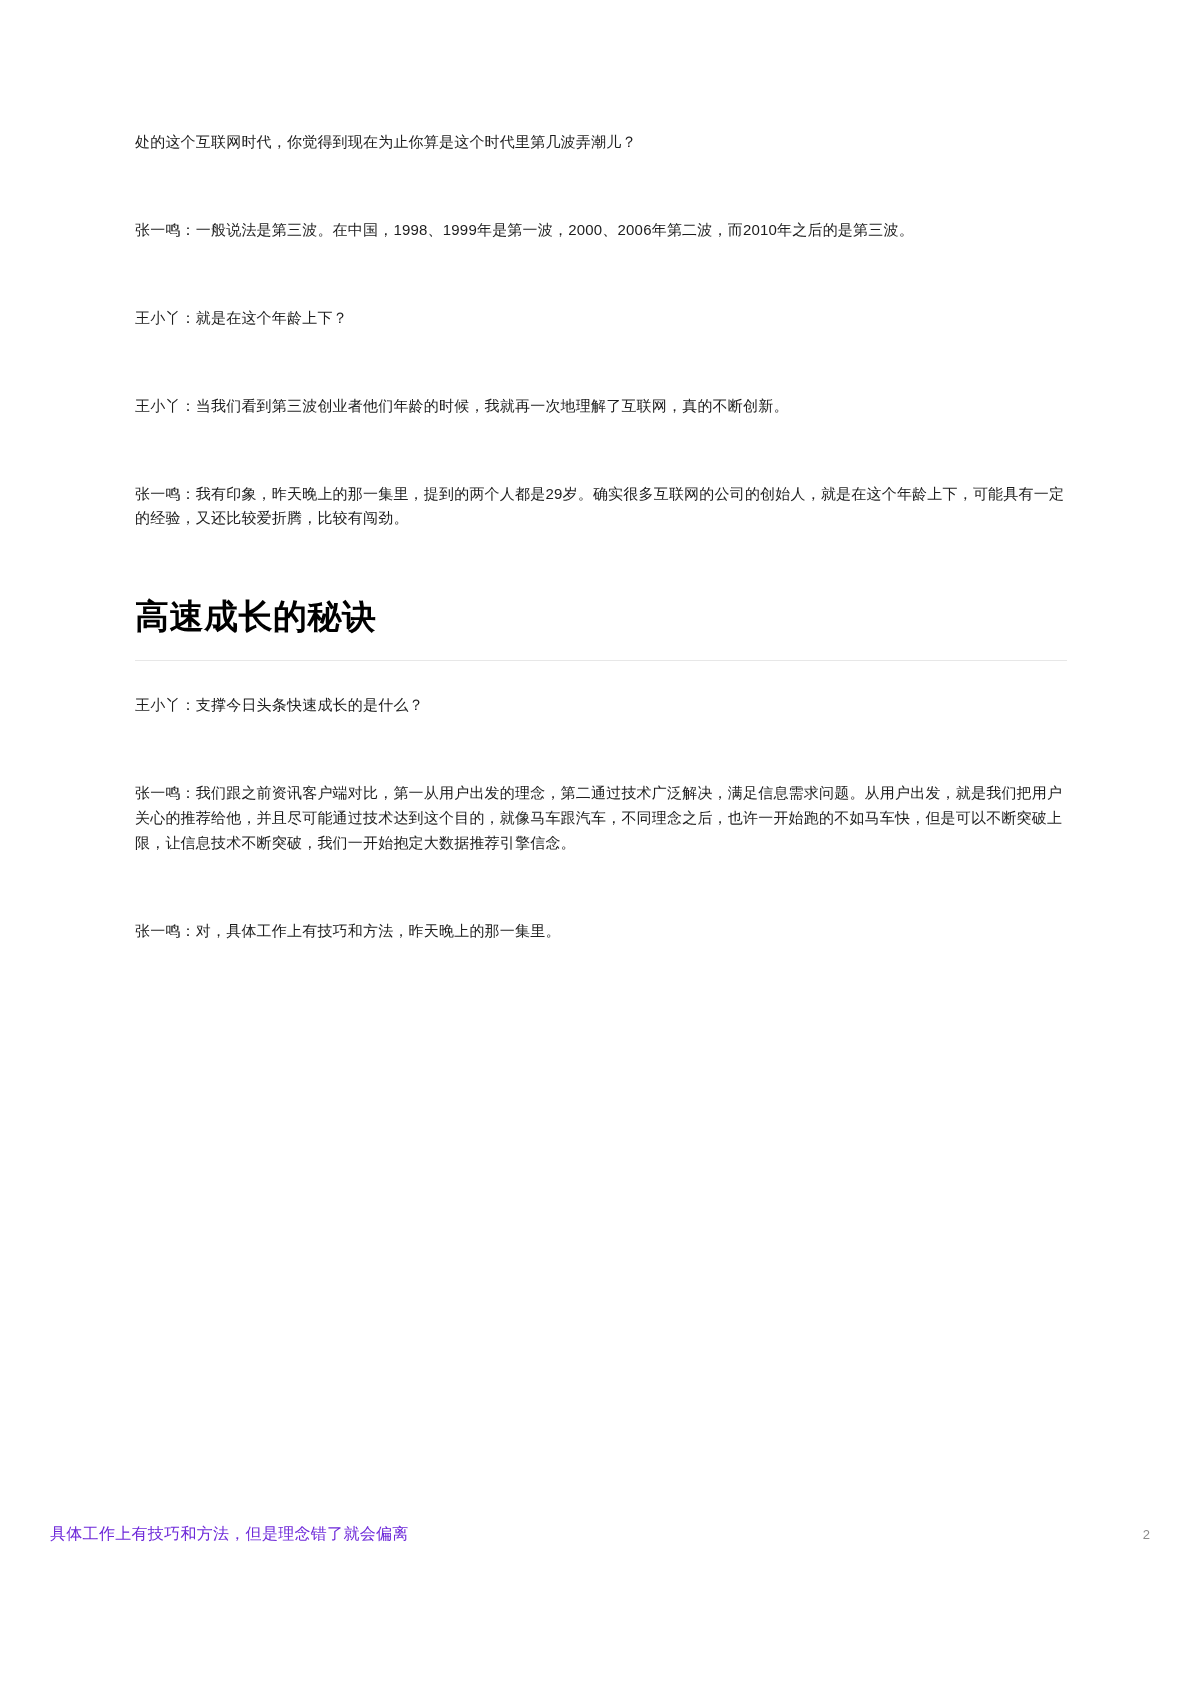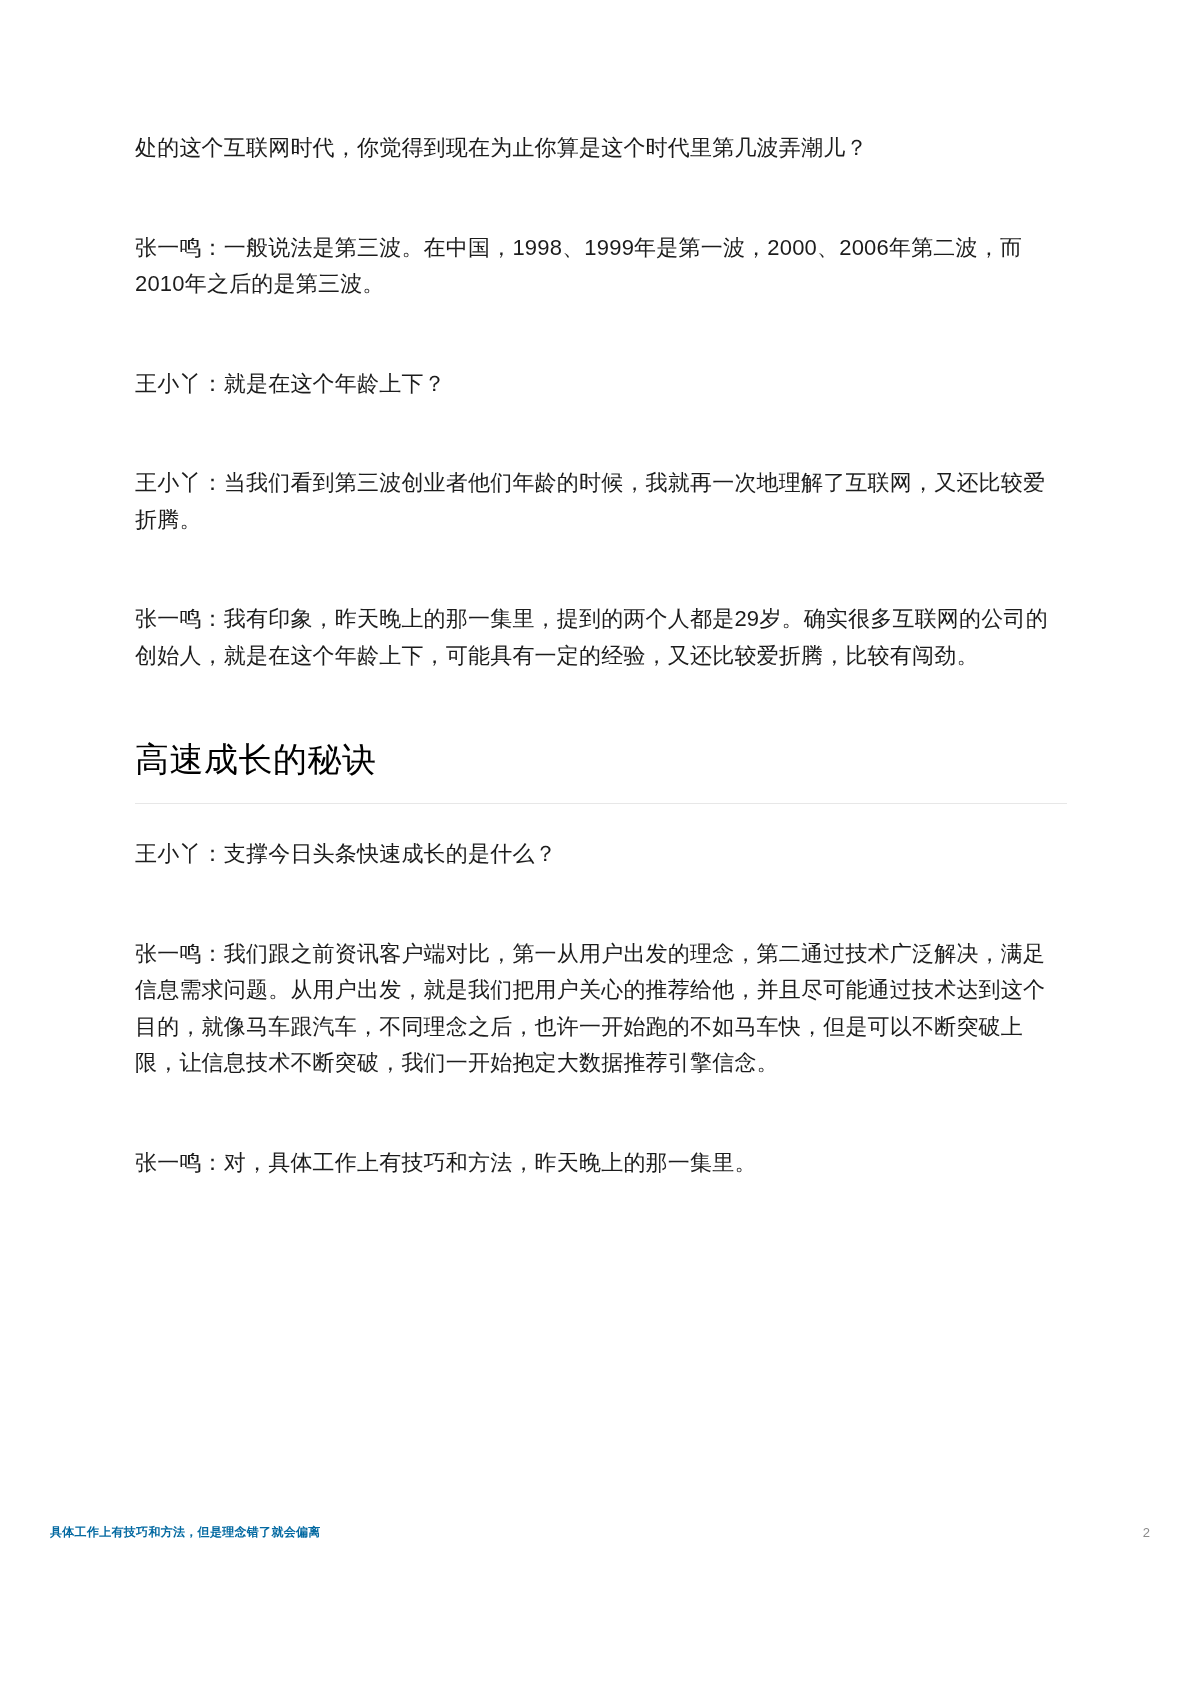--- a/index.html
+++ b/index.html
@@ -19,31 +19,31 @@
     margin: 0 auto;
     background: #ffffff;
     overflow: hidden;
   }
 
   .content {
     padding: 130px 133px 0 135px;
   }
 
   .para {
-    font-size: 22px;
+    font-size: 15px;
     line-height: 1.66;
     color: #1c1c1c;
     margin-bottom: 63px;
     letter-spacing: 0.2px;
     text-align: left;
   }
 
   .section-heading {
     font-size: 34px;
-    font-weight: 400;
+    font-weight: 700;
     color: #000000;
     margin-top: 36px;
     margin-bottom: 20px;
     letter-spacing: 0.5px;
   }
 
   .section-divider {
     border: none;
     border-top: 1px solid #e7e7e7;
     height: 0;
@@ -54,23 +54,23 @@
     position: absolute;
     left: 50px;
     right: 50px;
     top: 1524px;
     display: flex;
     justify-content: space-between;
     align-items: center;
   }
 
   .footer-title {
-    font-size: 12px;
-    font-weight: 700;
-    color: #0369a1;
+    font-size: 16px;
+    font-weight: 400;
+    color: #6d28d9;
     letter-spacing: 0.3px;
   }
 
   .footer-page-number {
     font-size: 13px;
     color: #8a8a8a;
   }
 </style>
 </head>
 <body>
@@ -78,21 +78,21 @@
 <div class="page">
   <div class="content">
 
     <p class="para">处的这个互联网时代，你觉得到现在为止你算是这个时代里第几波弄潮儿？</p>
 
     <p class="para">张一鸣：一般说法是第三波。在中国，1998、1999年是第一波，2000、2006年第二波，而2010年之后的是第三波。</p>
 
     <p class="para">王小丫：就是在这个年龄上下？</p>
 
 
-    <p class="para">王小丫：当我们看到第三波创业者他们年龄的时候，我就再一次地理解了互联网，又还比较爱折腾。</p>
+    <p class="para">王小丫：当我们看到第三波创业者他们年龄的时候，我就再一次地理解了互联网，真的不断创新。</p>
 
     <p class="para">张一鸣：我有印象，昨天晚上的那一集里，提到的两个人都是29岁。确实很多互联网的公司的创始人，就是在这个年龄上下，可能具有一定的经验，又还比较爱折腾，比较有闯劲。</p>
 
     <h1 class="section-heading">高速成长的秘诀</h1>
 
     <hr class="section-divider">
 
     <p class="para">王小丫：支撑今日头条快速成长的是什么？</p>
 
     <p class="para">张一鸣：我们跟之前资讯客户端对比，第一从用户出发的理念，第二通过技术广泛解决，满足信息需求问题。从用户出发，就是我们把用户关心的推荐给他，并且尽可能通过技术达到这个目的，就像马车跟汽车，不同理念之后，也许一开始跑的不如马车快，但是可以不断突破上限，让信息技术不断突破，我们一开始抱定大数据推荐引擎信念。</p>

